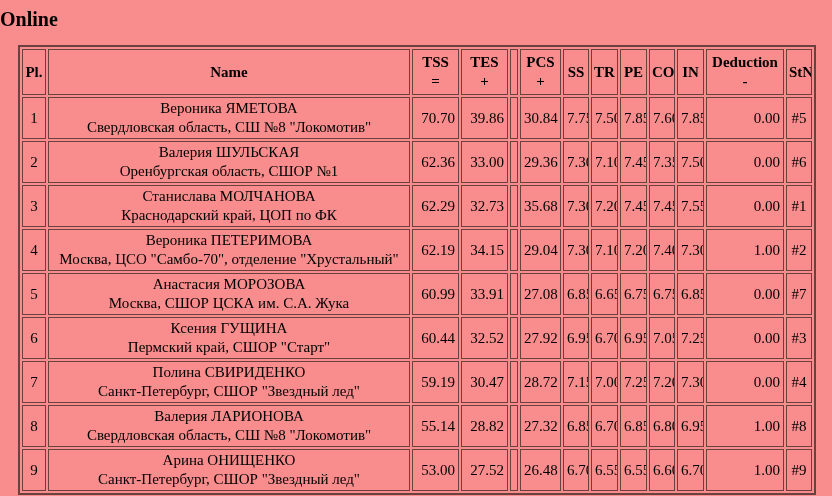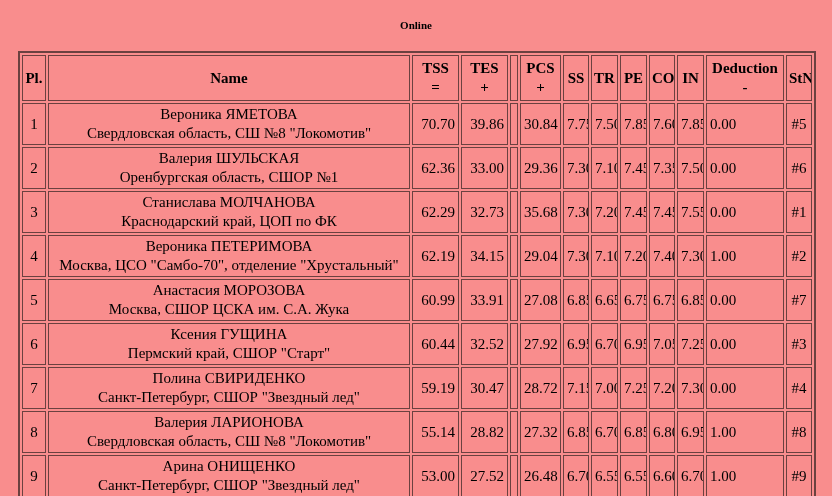--- a/index.html
+++ b/index.html
@@ -5,24 +5,23 @@
   html, body {
     margin: 0;
     padding: 0;
     width: 832px;
     height: 496px;
     background: #F98D8D;
     font-family: "Liberation Serif", "DejaVu Serif", serif;
     color: #000;
   }
   .title-block {
-    text-align: center;
-    padding-top: 14px;
+    padding-top: 8px;
     font-weight: bold;
-    font-size: 11px;
+    font-size: 20px;
     line-height: 22px;
   }
   table.results {
     margin: 15px 0 0 18px;
     border-collapse: separate;
     border-spacing: 2px;
     border: 2px solid #6B4140;
     table-layout: fixed;
     width: 796px;
   }
@@ -39,21 +38,21 @@
     font-weight: bold;
     text-align: center;
     line-height: 19px;
     height: 46px;
     padding: 1px 2px;
   }
   table.results td { height: 40px; }
   td.c-pl   { text-align: center; }
   td.c-name { text-align: center; line-height: 19px; }
   td.c-num  { text-align: right; }
-  td.c-ded  { padding-right: 4px; }
+  td.c-ded  { text-align: right; padding-right: 4px; }
   td.c-stn  { text-align: center; }
   .name-line, .club-line { display: block; }
 </style>
 </head>
 <body>
 
 <div class="title-block">
   <div>Online</div>
 </div>
 

